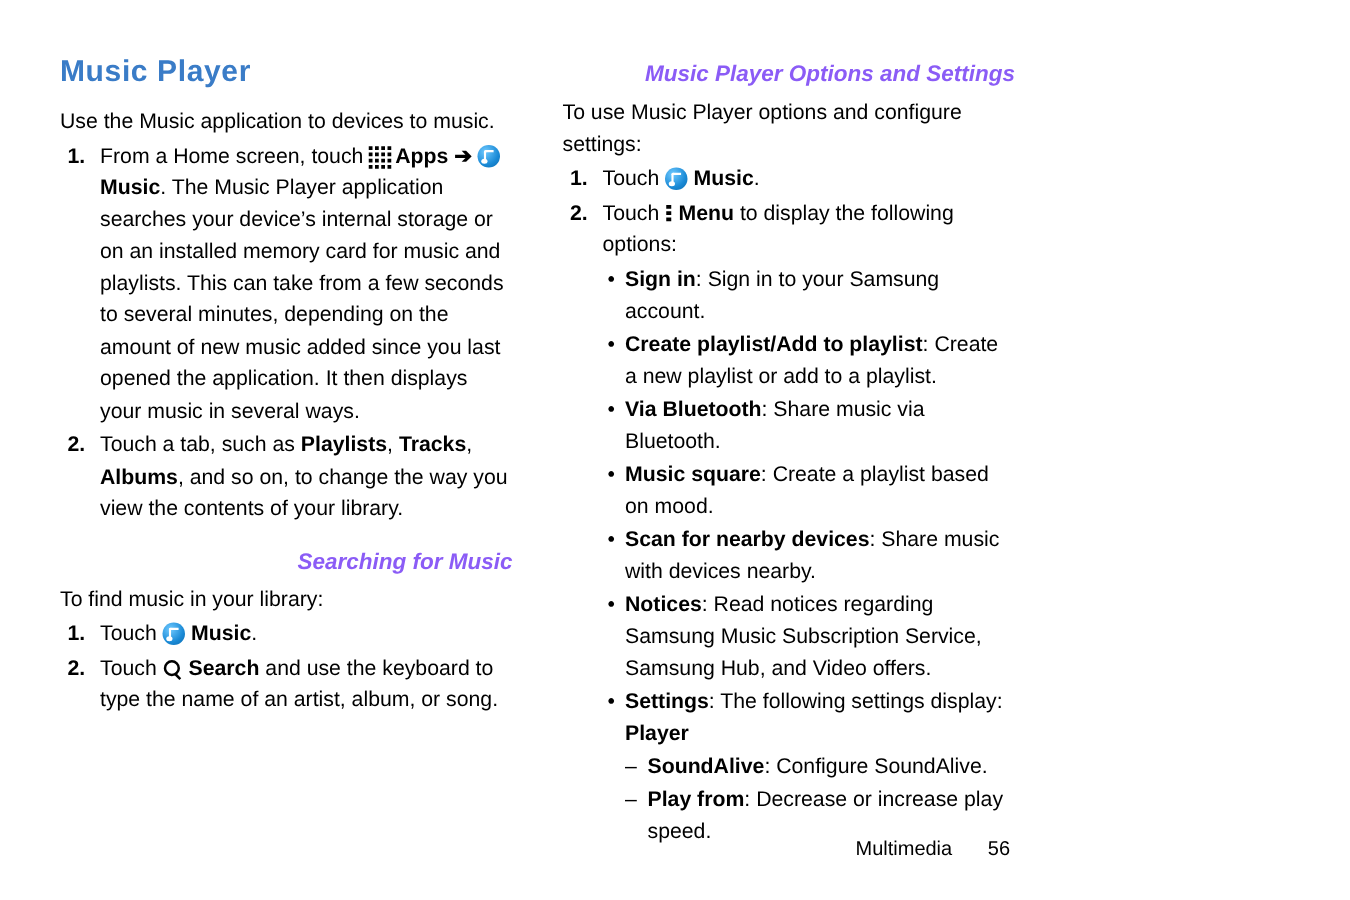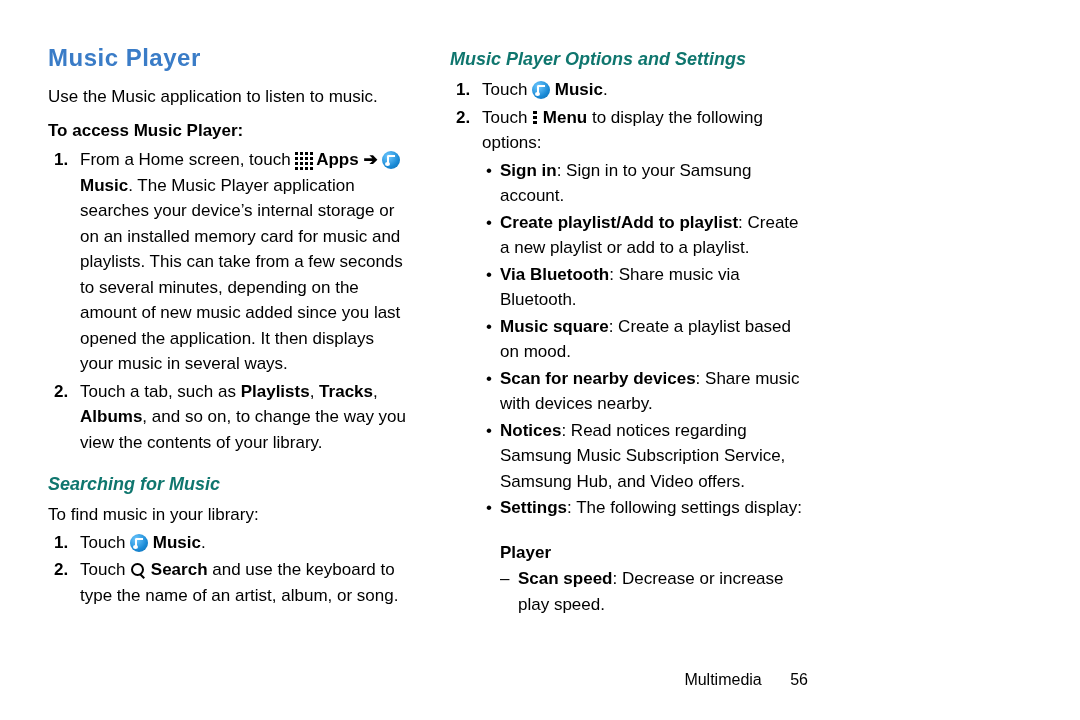--- a/index.html
+++ b/index.html
@@ -34,23 +34,24 @@
     font-style: normal;
     color: #3a7cc7;
     font-size: 24px;
     margin: 0 0 8px 0;
     letter-spacing: 0.5px;
   }
   h2.blue-italic {
     font-family: Arial, Helvetica, sans-serif;
     font-weight: 900;
     font-style: italic;
-    color: #0f766e;
+    color: #8b5cf6;
     font-size: 18px;
     margin: 16px 0 4px 0;
+    text-align: right;
   }
   .sub-bold {
     font-weight: bold;
     margin: 8px 0 4px 0;
     display: block;
   }
   .para {
     margin: 2px 0;
   }
   ol.num {
@@ -202,23 +203,22 @@
   }
 </style>
 </head>
 <body>
 
 <div class="page">
   <div class="columns">
 
     <div class="col">
       <h1 class="blue">Music Player</h1>
-      <div class="para">Use the Music application to listen to music.</div>
-
-      <span class="sub-bold">To access Music Player:</span>
+      <div class="para">Use the Music application to devices to music.</div>
+
 
       <ol class="num">
         <li>
           <span class="num">1.</span>
           <span class="body">
             <span>From a Home screen, touch </span>
             <span class="icon icon-apps">
               <span style="left:0;top:0"></span><span style="left:5px;top:0"></span><span style="left:10px;top:0"></span><span style="left:15px;top:0"></span>
               <span style="left:0;top:5px"></span><span style="left:5px;top:5px"></span><span style="left:10px;top:5px"></span><span style="left:15px;top:5px"></span>
               <span style="left:0;top:10px"></span><span style="left:5px;top:10px"></span><span style="left:10px;top:10px"></span><span style="left:15px;top:10px"></span>
@@ -256,20 +256,21 @@
             <span>Touch </span>
             <span class="icon icon-search"></span>
             <span class="b">Search</span><span> and use the keyboard to type the name of an artist, album, or song.</span>
           </span>
         </li>
       </ol>
     </div>
 
     <div class="col">
       <h2 class="blue-italic" style="margin-top:6px">Music Player Options and Settings</h2>
+      <div class="para">To use Music Player options and configure settings:</div>
 
       <ol class="num">
         <li>
           <span class="num">1.</span>
           <span class="body">
             <span>Touch </span>
             <span class="icon icon-music"></span>
             <span class="b">Music</span><span>.</span>
           </span>
         </li>
@@ -284,23 +285,24 @@
 
             <ul class="bullets">
               <li><span class="b">Sign in</span><span>: Sign in to your Samsung account.</span></li>
               <li><span class="b">Create playlist/Add to playlist</span><span>: Create a new playlist or add to a playlist.</span></li>
               <li><span class="b">Via Bluetooth</span><span>: Share music via Bluetooth.</span></li>
               <li><span class="b">Music square</span><span>: Create a playlist based on mood.</span></li>
               <li><span class="b">Scan for nearby devices</span><span>: Share music with devices nearby.</span></li>
               <li><span class="b">Notices</span><span>: Read notices regarding Samsung Music Subscription Service, Samsung Hub, and Video offers.</span></li>
               <li>
                 <span class="b">Settings</span><span>: The following settings display:</span>
-                <div class="b" style="margin-top:19px">Player</div>
+                <div class="b" style="margin-top:0">Player</div>
                 <ul class="dashes">
-                  <li><span class="b">Scan speed</span><span>: Decrease or increase play speed.</span></li>
+                  <li><span class="b">SoundAlive</span><span>: Configure SoundAlive.</span></li>
+                  <li><span class="b">Play from</span><span>: Decrease or increase play speed.</span></li>
                 </ul>
               </li>
             </ul>
           </span>
         </li>
       </ol>
     </div>
 
   </div>
 

